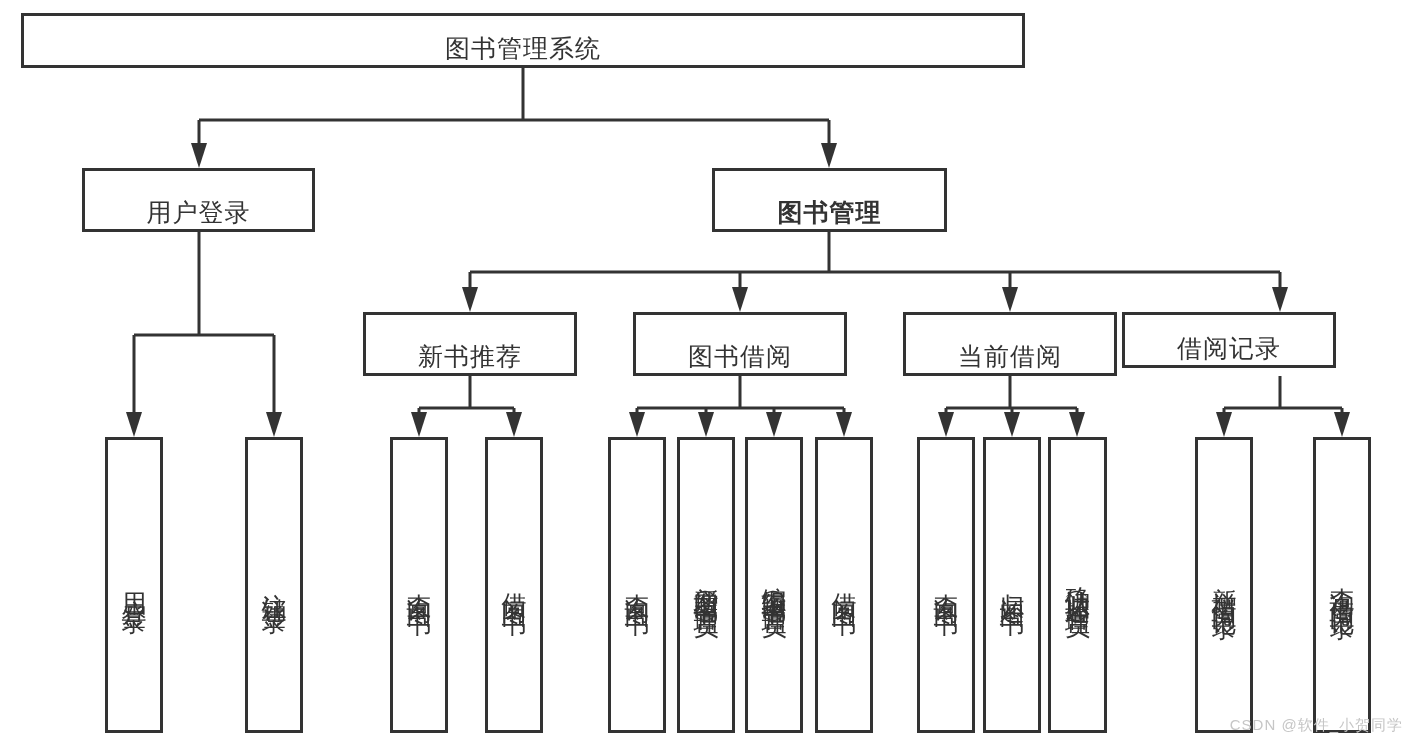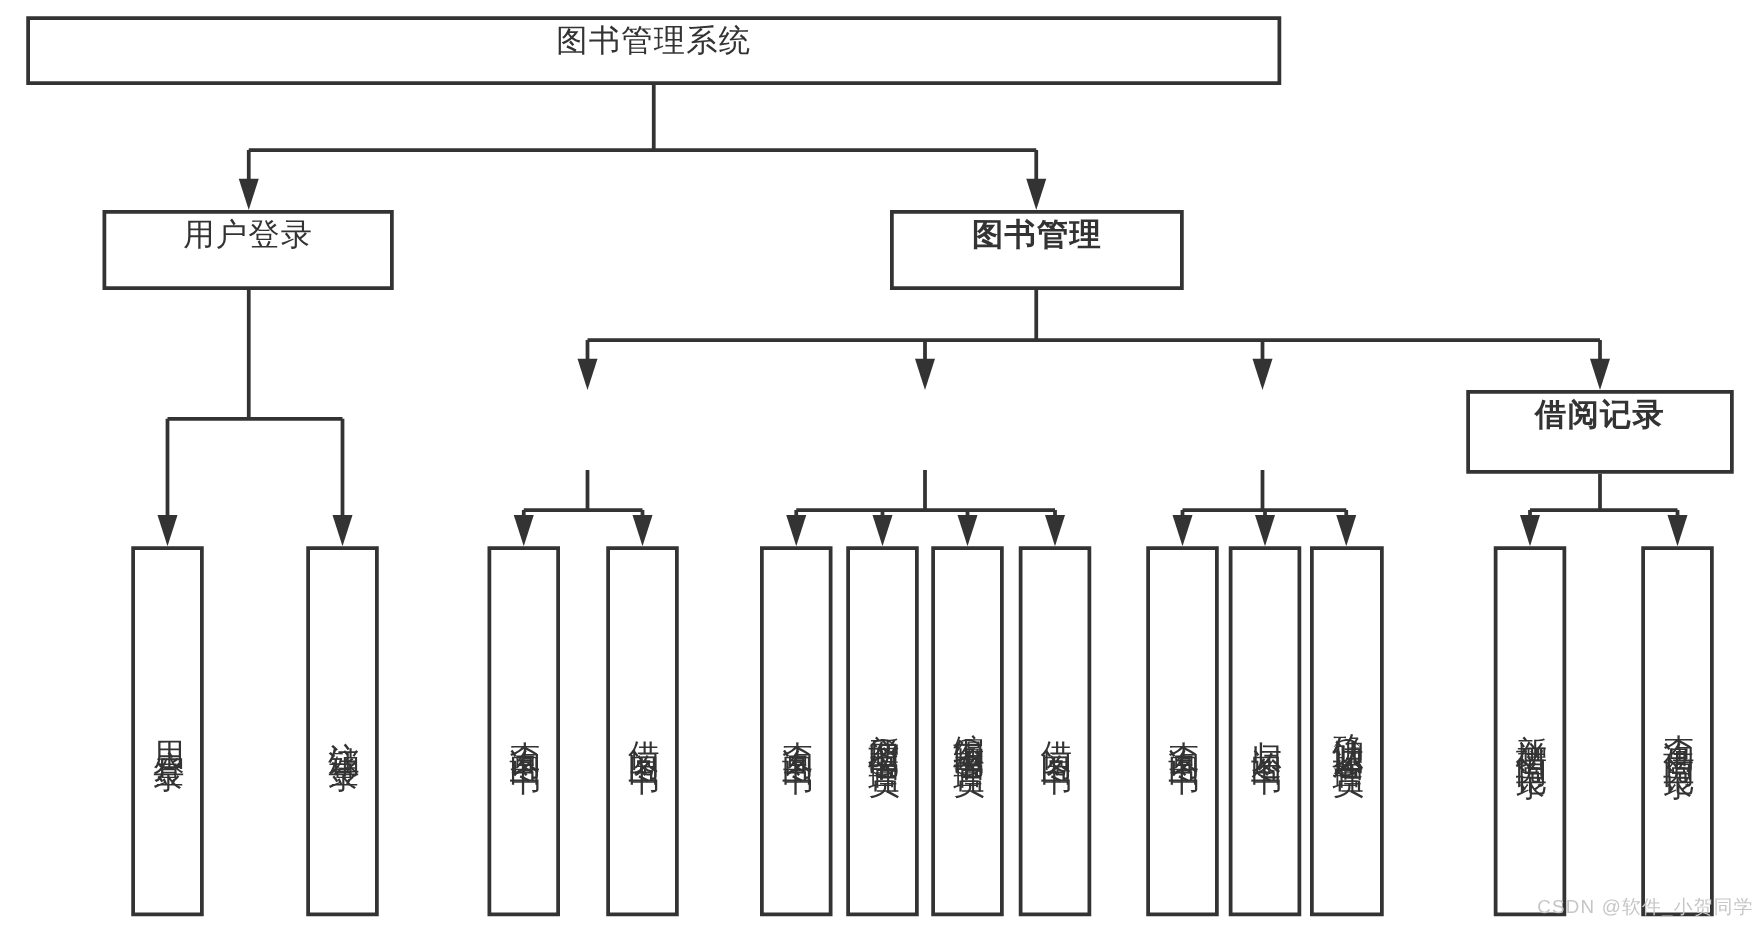--- a/index.html
+++ b/index.html
@@ -7,21 +7,21 @@
     position:relative;
     width:1405px;height:747px;
     background:#ffffff;
     font-family:"Liberation Sans","DejaVu Sans",sans-serif;
     overflow:hidden;
   }
   .box{
     position:absolute;
     border:3px solid #333333;
     background:#ffffff;
-    display:flex;align-items:flex-start;justify-content:center;
+    display:flex;align-items:flex-end;justify-content:center;
     color:#333333;
     font-size:25px;
     letter-spacing:1px;
     box-sizing:border-box;
     z-index:2;
   }
   .vbox{
     position:absolute;
     border:3px solid #333333;
     background:#ffffff;
@@ -107,21 +107,30 @@
     <span>图书管理系统</span>
   </div>
 
   <div class="box" style="left:82px;top:168px;width:233px;height:64px;">
     <span>用户登录</span>
   </div>
   <div class="box" style="left:712px;top:168px;width:235px;height:64px;font-weight:bold;">
     <span>图书管理</span>
   </div>
 
-  <div class="box" style="left:1173px;top:312px;width:214px;height:67px;font-weight:bold;">
+  <div class="box" style="left:363px;top:312px;width:214px;height:64px;">
+    <span>新书推荐</span>
+  </div>
+  <div class="box" style="left:633px;top:312px;width:214px;height:64px;">
+    <span>图书借阅</span>
+  </div>
+  <div class="box" style="left:903px;top:312px;width:214px;height:64px;">
+    <span>当前借阅</span>
+  </div>
+  <div class="box" style="left:1122px;top:312px;width:214px;height:56px;">
     <span>借阅记录</span>
   </div>
 
   <div class="vbox" style="left:105px;top:437px;width:58px;height:296px;">
     <span class="vtext">用户登录</span>
   </div>
   <div class="vbox" style="left:245px;top:437px;width:58px;height:296px;">
     <span class="vtext">注销登录</span>
   </div>
 

